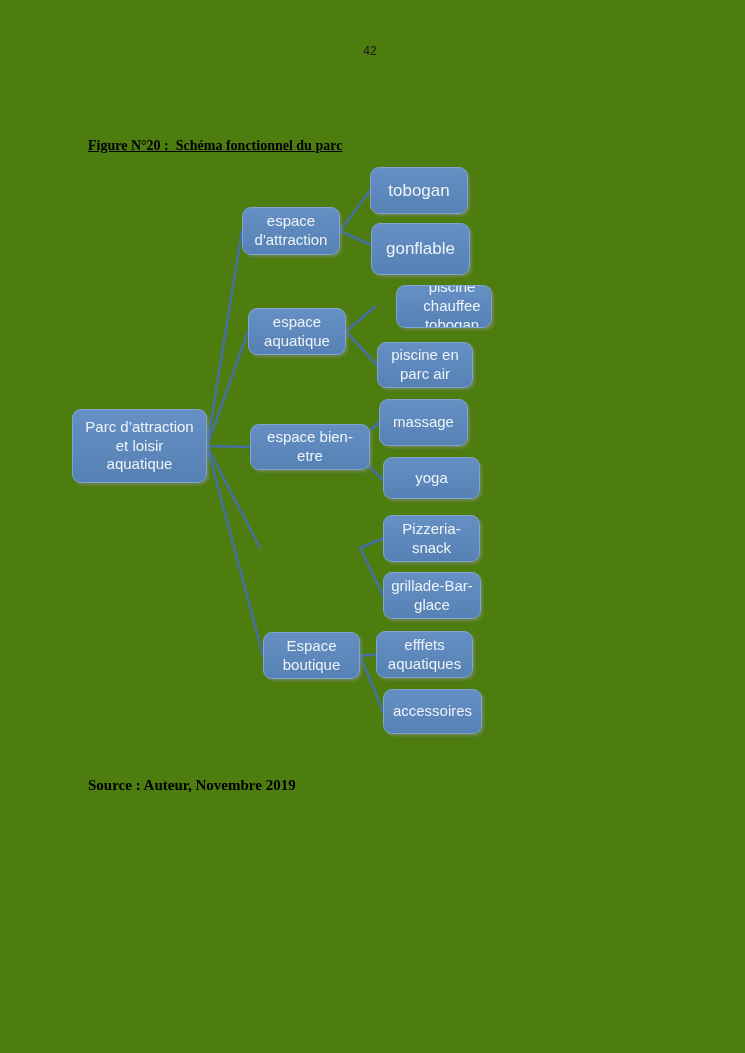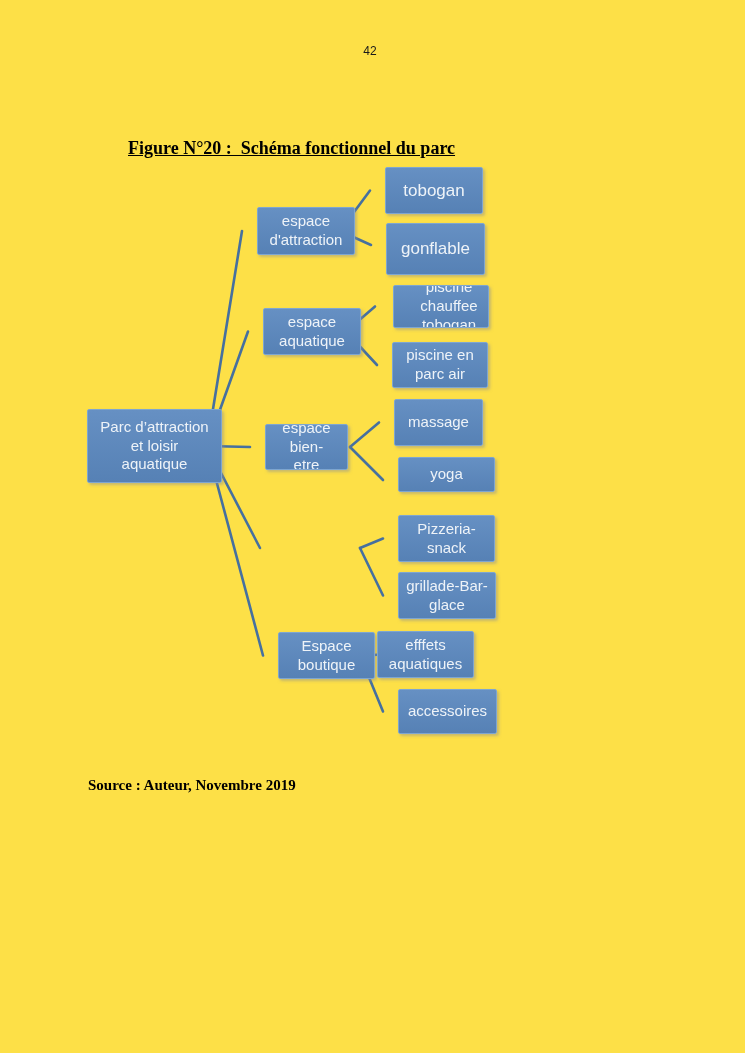--- a/index.html
+++ b/index.html
@@ -1,78 +1,76 @@
 <!DOCTYPE html>
 <html><head>
 <meta charset="utf-8">
 <style>
   html, body { margin: 0; padding: 0; background: #ffffff; }
   #page {
     position: relative;
     width: 745px;
     height: 1053px;
-    background: #fde047;
+    background: #4d7c0f;
     font-family: "Liberation Sans", sans-serif;
     overflow: hidden;
     text-decoration: underline;
   }
   #page-number {
     position: absolute;
     top: 44px;
     left: 0;
     width: 740px;
     text-align: center;
     font-size: 12px;
     color: #1a1a1a;
     font-family: "Liberation Sans", sans-serif;
   }
   #figure-title {
     position: absolute;
     left: 88px;
     top: 138px;
     font-family: "Liberation Serif", serif;
     font-weight: bold;
-    font-size: 18px;
+    font-size: 14px;
     color: #000000;
     text-decoration: underline;
     white-space: pre;
-    margin-left: 40px;
   }
   #source-line {
     position: absolute;
     left: 88px;
     top: 777px;
     font-family: "Liberation Serif", serif;
     font-weight: bold;
     font-size: 15px;
     color: #000000;
   }
   #diagram {
     position: absolute;
     left: 0; top: 0;
     width: 745px; height: 1053px;
   }
   #diagram svg { position: absolute; left: 0; top: 0; }
   .node {
     position: absolute;
     box-sizing: border-box;
-    border-radius: 2px;
+    border-radius: 9px;
     display: flex;
     flex-direction: column;
     justify-content: center;
     align-items: center;
     text-align: center;
     overflow: hidden;
     line-height: 1.26;
     background: linear-gradient(180deg, var(--box-fill-top) 0%, var(--box-fill-bottom) 100%);
     border: 1px solid var(--box-border);
     color: var(--box-text);
     box-shadow: 2px 2px 3px var(--box-shadow);
     font-family: "Liberation Sans", sans-serif;
-    margin-left: 15px;
   }
   .node div { width: 100%; }
 </style>
 </head>
 <body>
 
 <div id="page" style="--box-fill-top: #6690c3; --box-fill-bottom: #5681b5; --box-border: #7ea6d0; --box-text: #eef3f8; --box-shadow: rgba(145,145,145,0.5);">
   <div id="page-number">42</div>
   <div id="figure-title">Figure N°20 :  Schéma fonctionnel du parc</div>
   <div id="diagram">
@@ -99,58 +97,58 @@
         <div>aquatique</div>
       </div>
       <div class="node" style="left: 242px; top: 207px; width: 98px; height: 48px; font-size: 15px;">
         <div>espace</div>
         <div>d'attraction</div>
       </div>
       <div class="node" style="left: 248px; top: 308px; width: 98px; height: 47px; font-size: 15px;">
         <div>espace</div>
         <div>aquatique</div>
       </div>
-      <div class="node" style="left: 250px; top: 424px; width: 83px; height: 46px; font-size: 15px;">
+      <div class="node" style="left: 250px; top: 424px; width: 120px; height: 46px; font-size: 15px;">
         <div>espace bien-</div>
         <div>etre</div>
       </div>
       <div class="node" style="left: 263px; top: 632px; width: 97px; height: 47px; font-size: 15px;">
         <div>Espace</div>
         <div>boutique</div>
       </div>
       <div class="node" style="left: 370px; top: 167px; width: 98px; height: 47px; font-size: 17px;">
         <div>tobogan</div>
       </div>
       <div class="node" style="left: 371px; top: 223px; width: 99px; height: 52px; font-size: 17px;">
         <div>gonflable</div>
       </div>
-      <div class="node" style="left: 378px; top: 285px; width: 96px; height: 43px; font-size: 15px; padding-left: 16px;">
+      <div class="node" style="left: 396px; top: 285px; width: 96px; height: 43px; font-size: 15px; padding-left: 16px;">
         <div>piscine</div>
         <div>chauffee</div>
         <div>tobogan</div>
       </div>
       <div class="node" style="left: 377px; top: 342px; width: 96px; height: 46px; font-size: 15px;">
         <div>piscine en</div>
         <div>parc air</div>
       </div>
       <div class="node" style="left: 379px; top: 399px; width: 89px; height: 47px; font-size: 15px;">
         <div>massage</div>
       </div>
-      <div class="node" style="left: 383px; top: 457px; width: 97px; height: 35px; font-size: 15px;">
+      <div class="node" style="left: 383px; top: 457px; width: 97px; height: 42px; font-size: 15px;">
         <div>yoga</div>
       </div>
       <div class="node" style="left: 383px; top: 515px; width: 97px; height: 47px; font-size: 15px;">
         <div>Pizzeria-</div>
         <div>snack</div>
       </div>
       <div class="node" style="left: 383px; top: 572px; width: 98px; height: 47px; font-size: 15px;">
         <div>grillade-Bar-</div>
         <div>glace</div>
       </div>
-      <div class="node" style="left: 362px; top: 631px; width: 97px; height: 47px; font-size: 15px;">
+      <div class="node" style="left: 376px; top: 631px; width: 97px; height: 47px; font-size: 15px;">
         <div>efffets</div>
         <div>aquatiques</div>
       </div>
       <div class="node" style="left: 383px; top: 689px; width: 99px; height: 45px; font-size: 15px;">
         <div>accessoires</div>
       </div>
     </div>
   <div id="source-line">Source : Auteur, Novembre 2019</div>
 </div>
 

